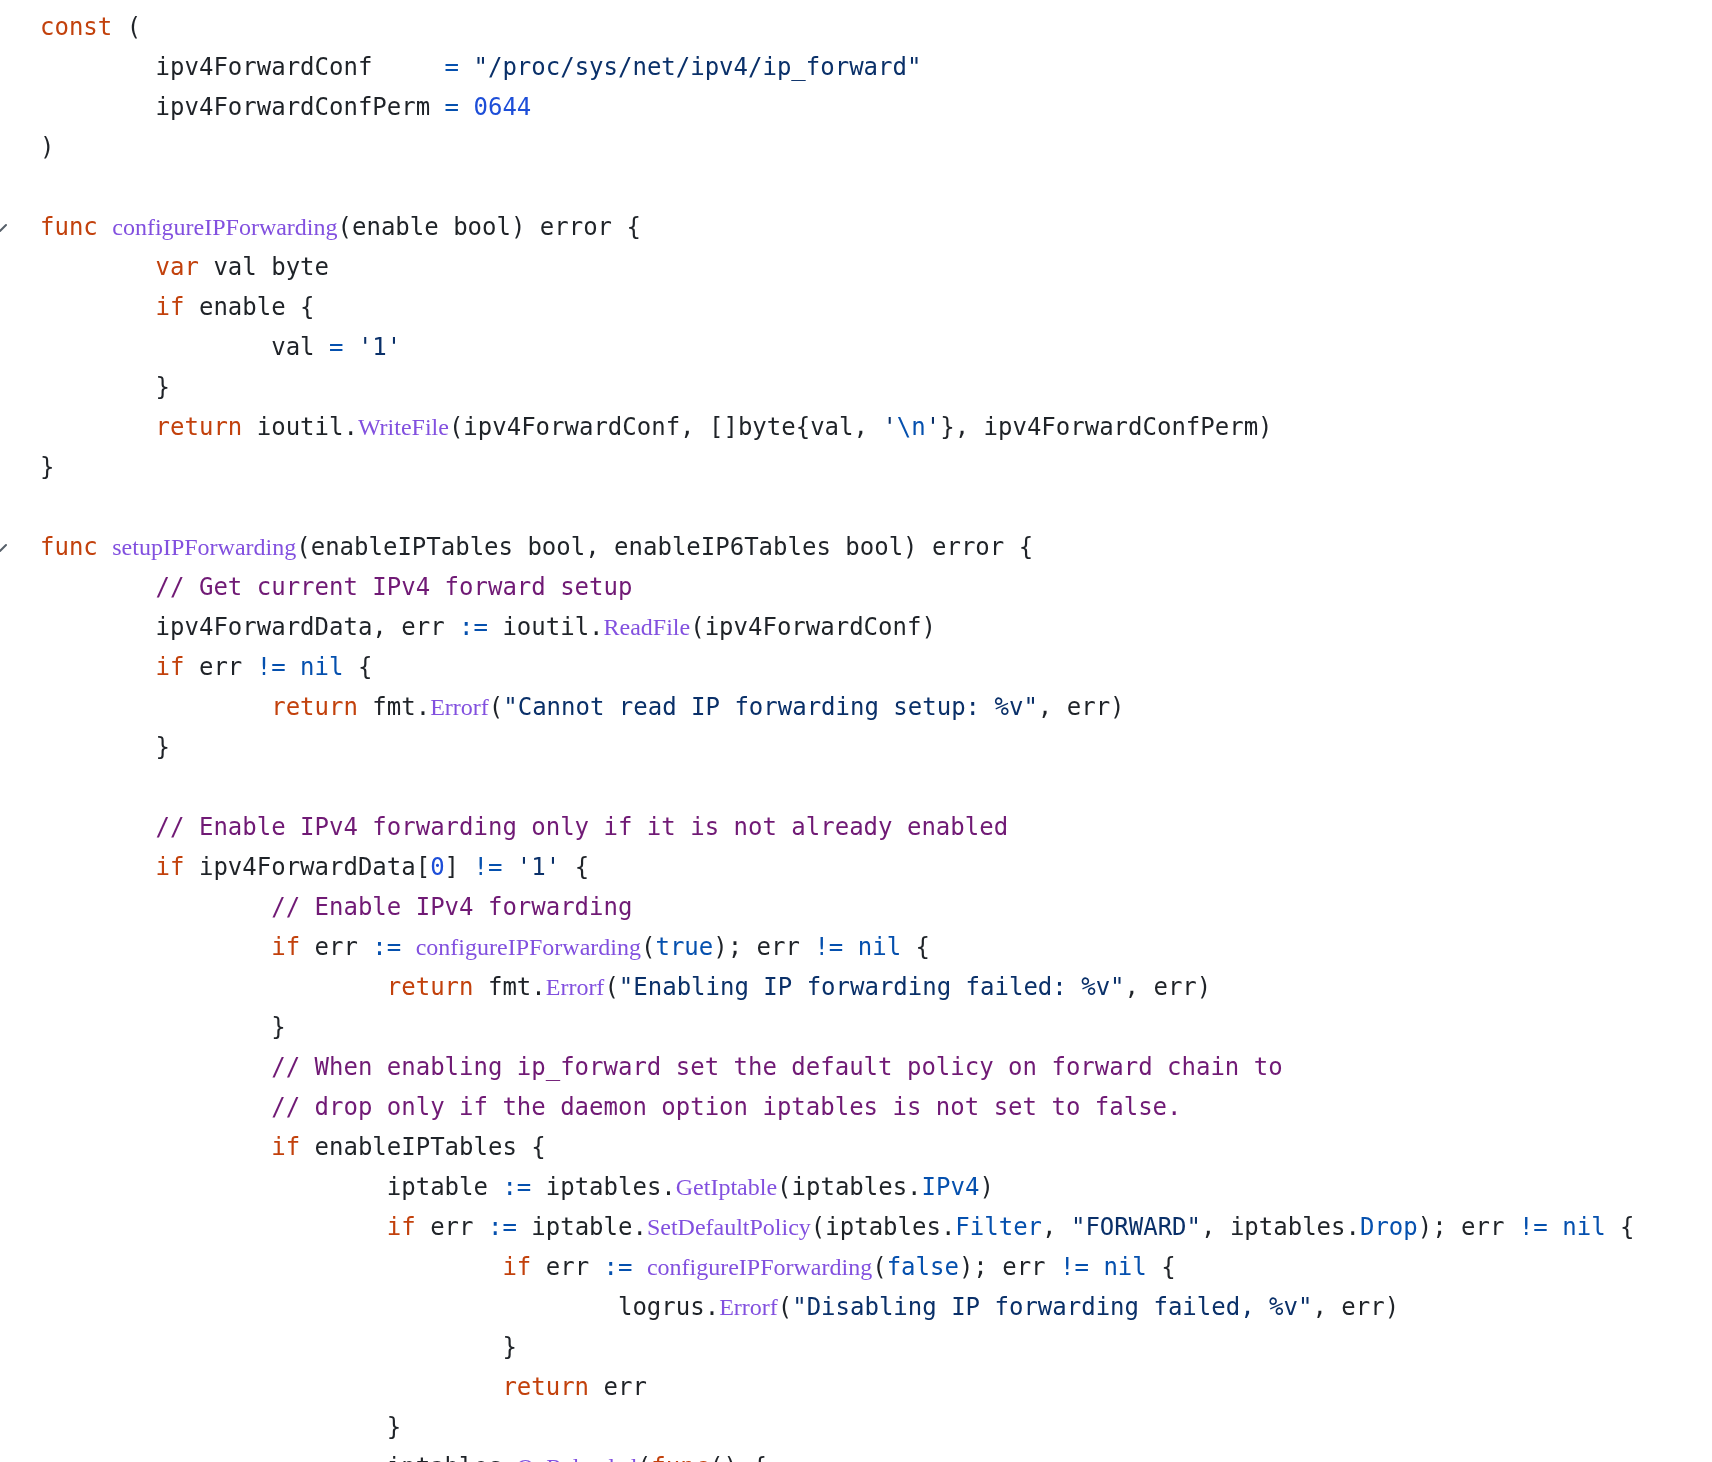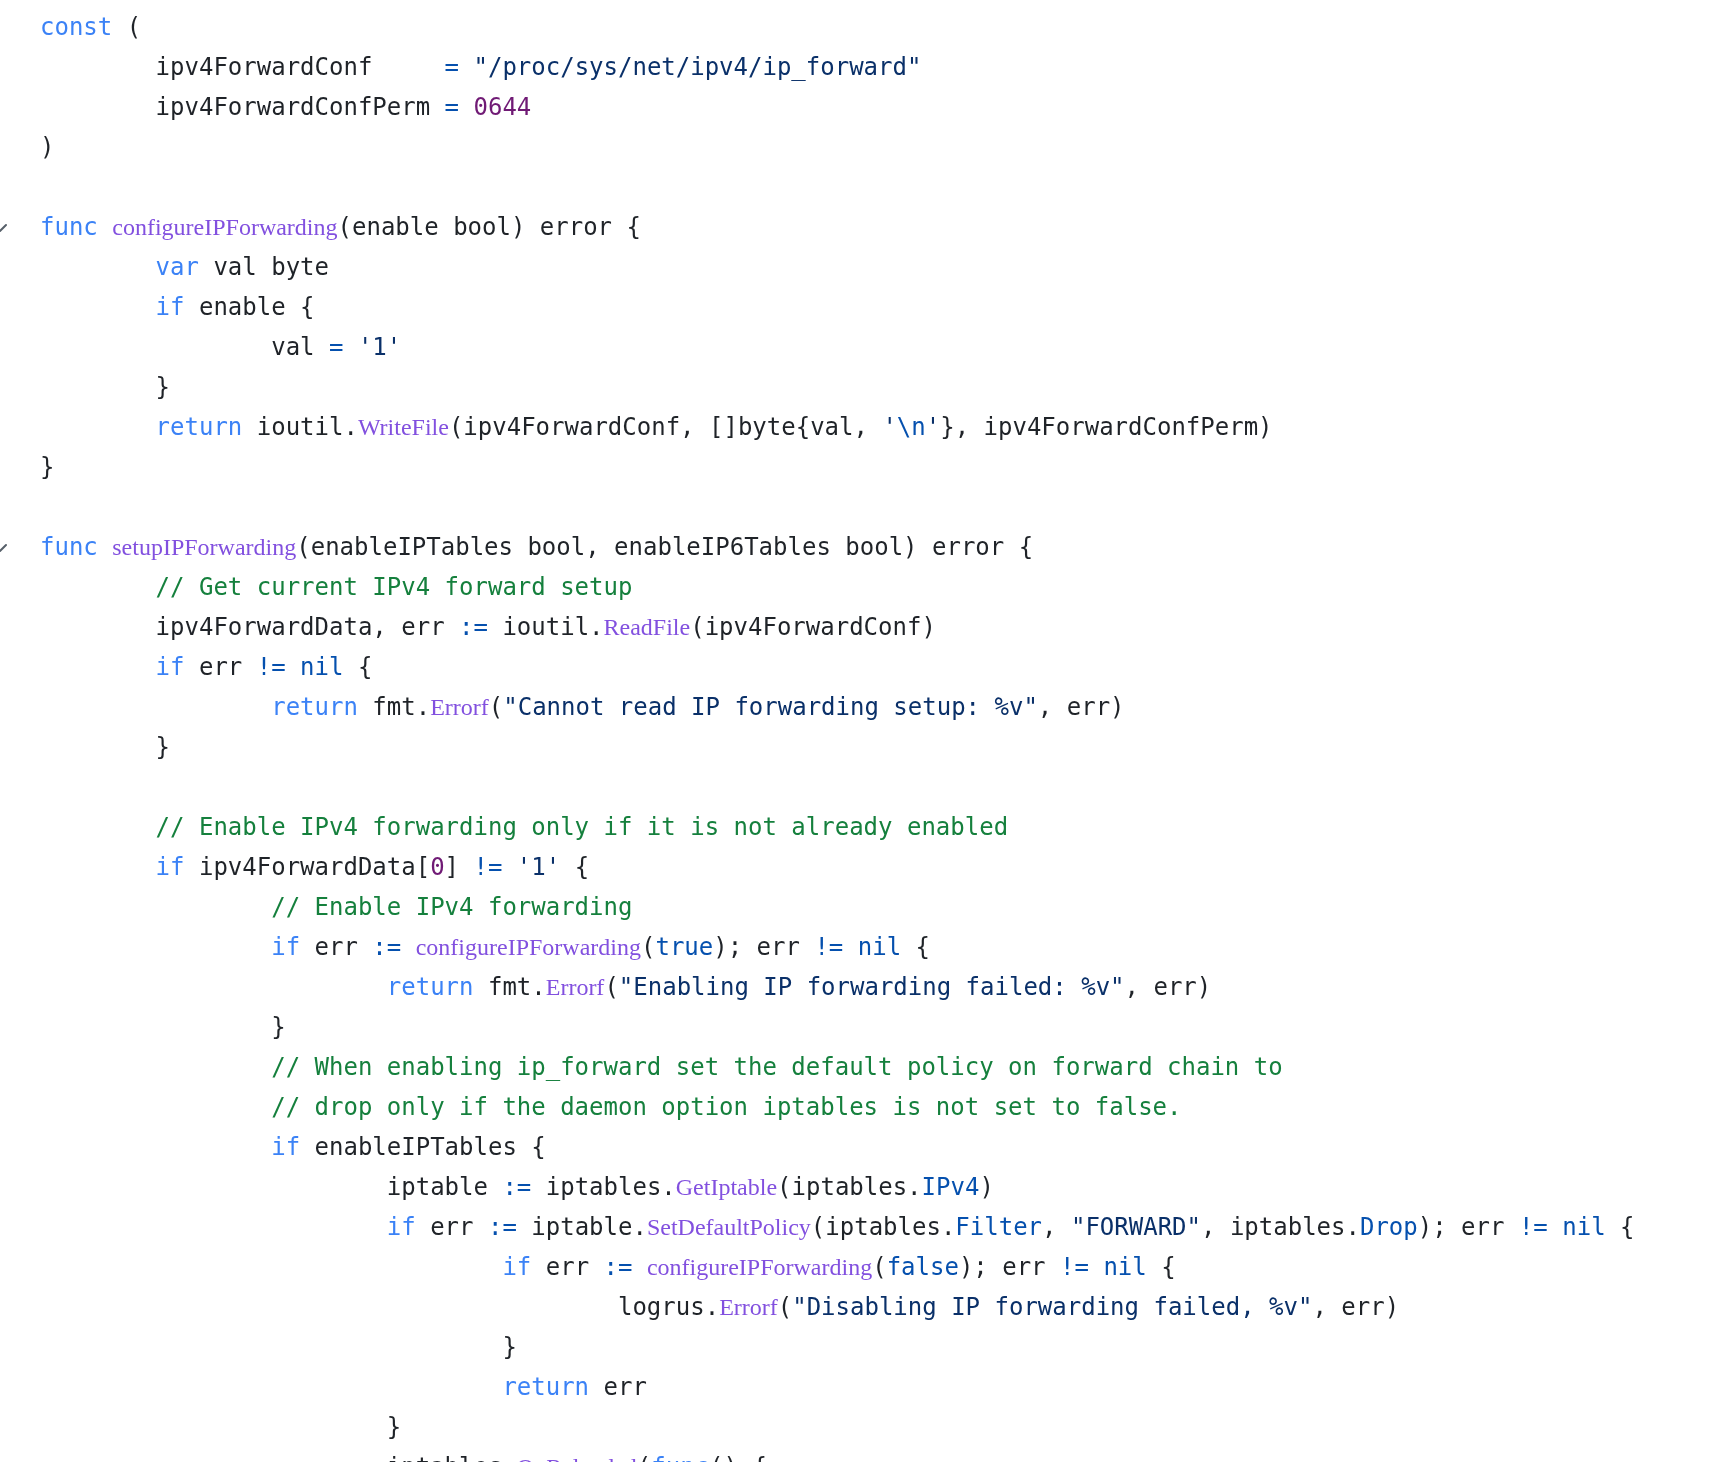--- a/index.html
+++ b/index.html
@@ -33,28 +33,28 @@
     .line { height: 40px; display: block; }
     .fold {
       position: absolute;
       left: -7px;
       width: 14px;
       height: 40px;
       color: #57606a;
       font-size: 20px;
     }
     .fold svg { position: absolute; left: 0; top: 13px; }
-    .kw  { color: #3b82f6; }
+    .kw  { color: #c2410c; }
     .fn  { color: #8250df; font-family: Liberation Serif, serif; }
     .str { color: #0a3069; }
-    .num { color: #701a75; }
+    .num { color: #1d4ed8; }
     .op  { color: #0550ae; }
     .cst { color: #0550ae; }
     .esc { color: #0550ae; }
-    .cmt { color: #15803d; }
+    .cmt { color: #701a75; }
     .id  { color: #1f2328; }
   </style>
 </head>
 <body>
 
 <div class="code-view">
   <div id="folds">
       <span class="fold" style="top: 207px;">
         <svg width="14" height="14" viewBox="0 0 14 14">
           <path d="M1 5 L7 11 L13 5" fill="none" stroke="#57606a" stroke-width="2" stroke-linecap="round" stroke-linejoin="round"></path>

